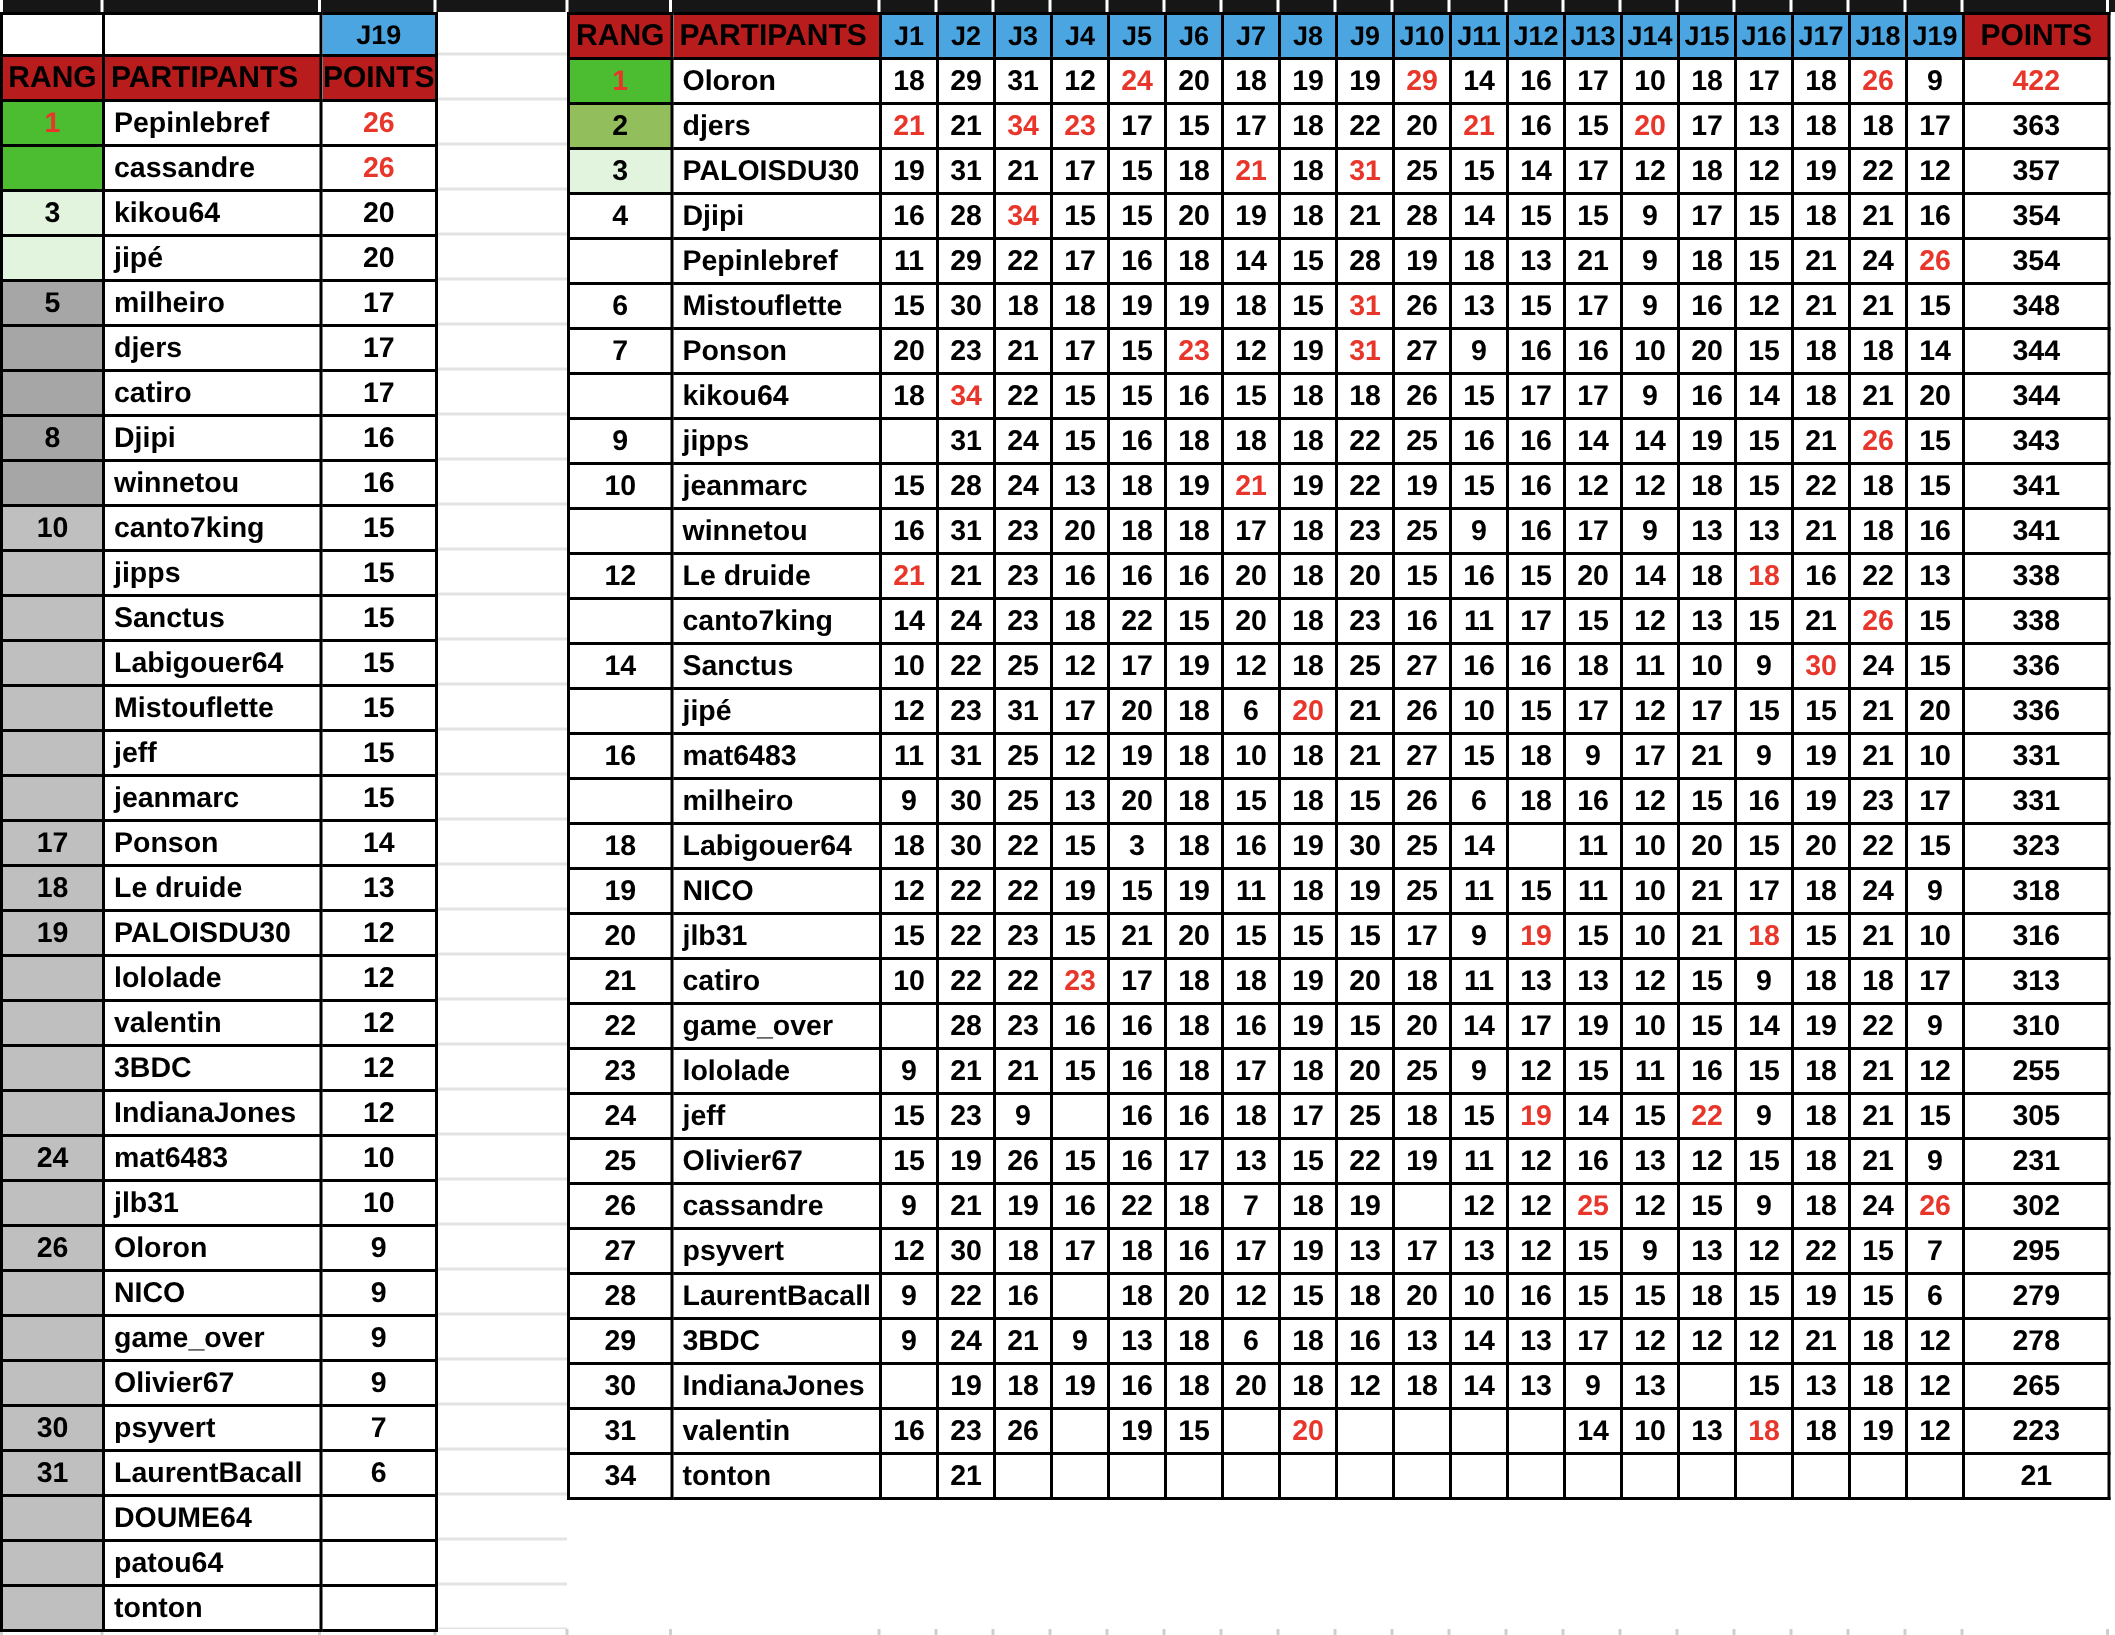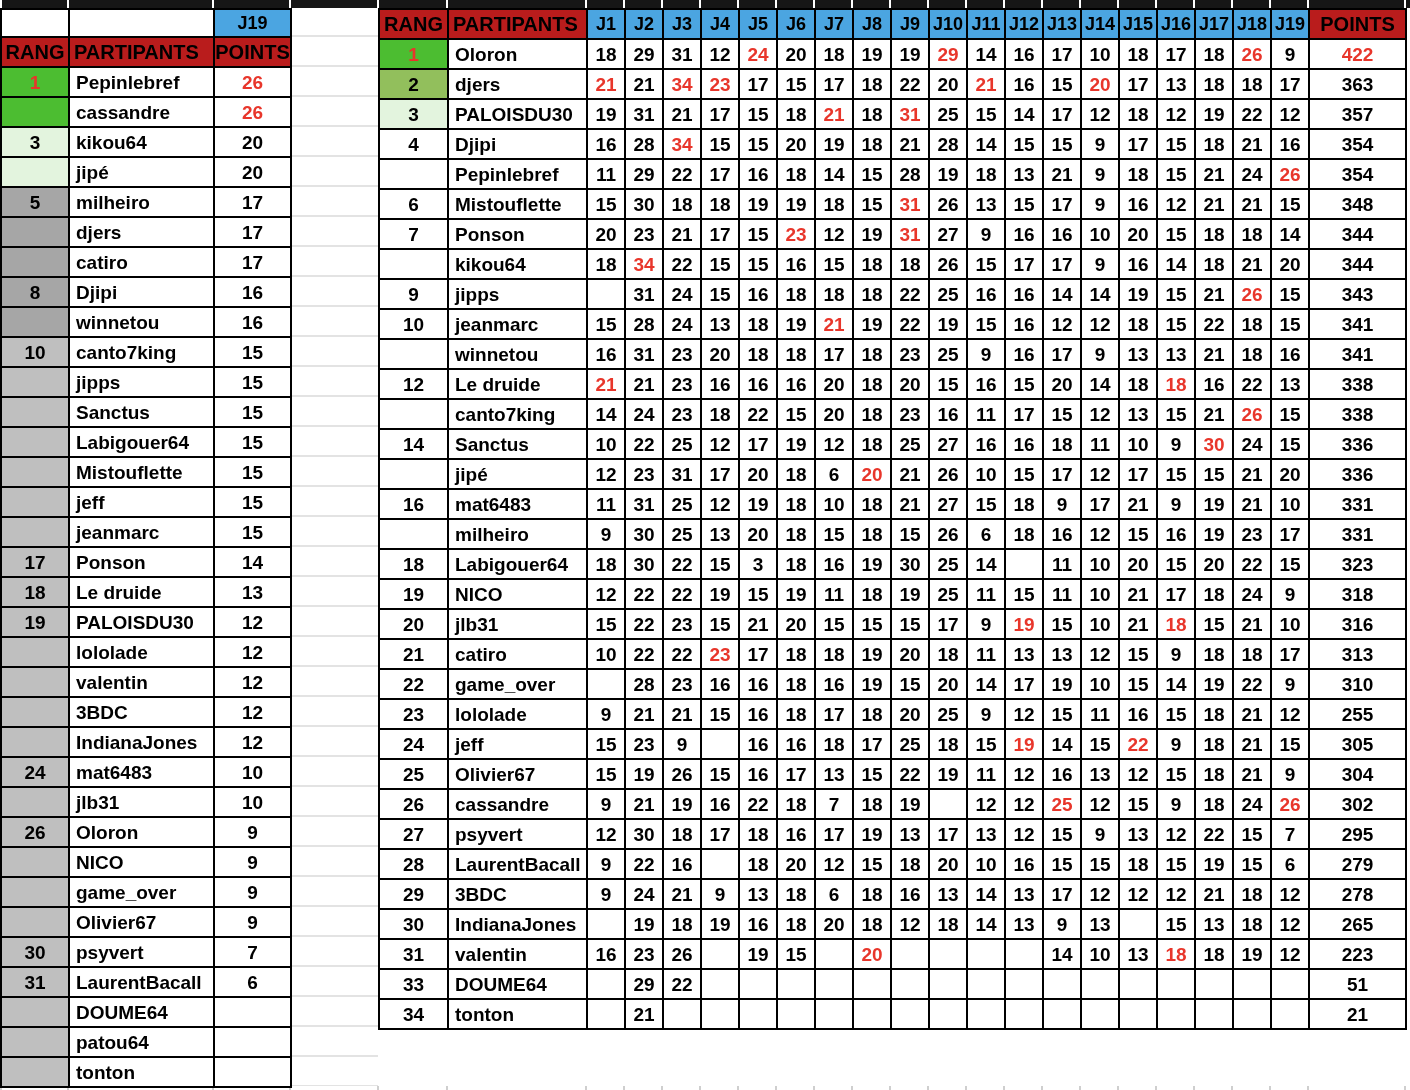--- a/index.html
+++ b/index.html
@@ -970,21 +970,21 @@
           <td class="num score">19</td>
           <td class="num score">11</td>
           <td class="num score">12</td>
           <td class="num score">16</td>
           <td class="num score">13</td>
           <td class="num score">12</td>
           <td class="num score">15</td>
           <td class="num score">18</td>
           <td class="num score">21</td>
           <td class="num score">9</td>
-          <td class="num">304</td>
+          <td class="num">231</td>
         </tr>
         <tr>
           <td class="num ">26</td>
           <td class="name">cassandre</td>
           <td class="num score">9</td>
           <td class="num score">21</td>
           <td class="num score">19</td>
           <td class="num score">16</td>
           <td class="num score">22</td>
           <td class="num score">18</td>
@@ -1115,44 +1115,20 @@
           <td class="num score"></td>
           <td class="num score"></td>
           <td class="num score">14</td>
           <td class="num score">10</td>
           <td class="num score">13</td>
           <td class="num score red">18</td>
           <td class="num score">18</td>
           <td class="num score">19</td>
           <td class="num score">12</td>
           <td class="num">223</td>
-        </tr>
-        <tr>
-          <td class="num ">33</td>
-          <td class="name">DOUME64</td>
-          <td class="num score"></td>
-          <td class="num score">29</td>
-          <td class="num score">22</td>
-          <td class="num score"></td>
-          <td class="num score"></td>
-          <td class="num score"></td>
-          <td class="num score"></td>
-          <td class="num score"></td>
-          <td class="num score"></td>
-          <td class="num score"></td>
-          <td class="num score"></td>
-          <td class="num score"></td>
-          <td class="num score"></td>
-          <td class="num score"></td>
-          <td class="num score"></td>
-          <td class="num score"></td>
-          <td class="num score"></td>
-          <td class="num score"></td>
-          <td class="num score"></td>
-          <td class="num">51</td>
         </tr>
         <tr>
           <td class="num ">34</td>
           <td class="name">tonton</td>
           <td class="num score"></td>
           <td class="num score">21</td>
           <td class="num score"></td>
           <td class="num score"></td>
           <td class="num score"></td>
           <td class="num score"></td>

